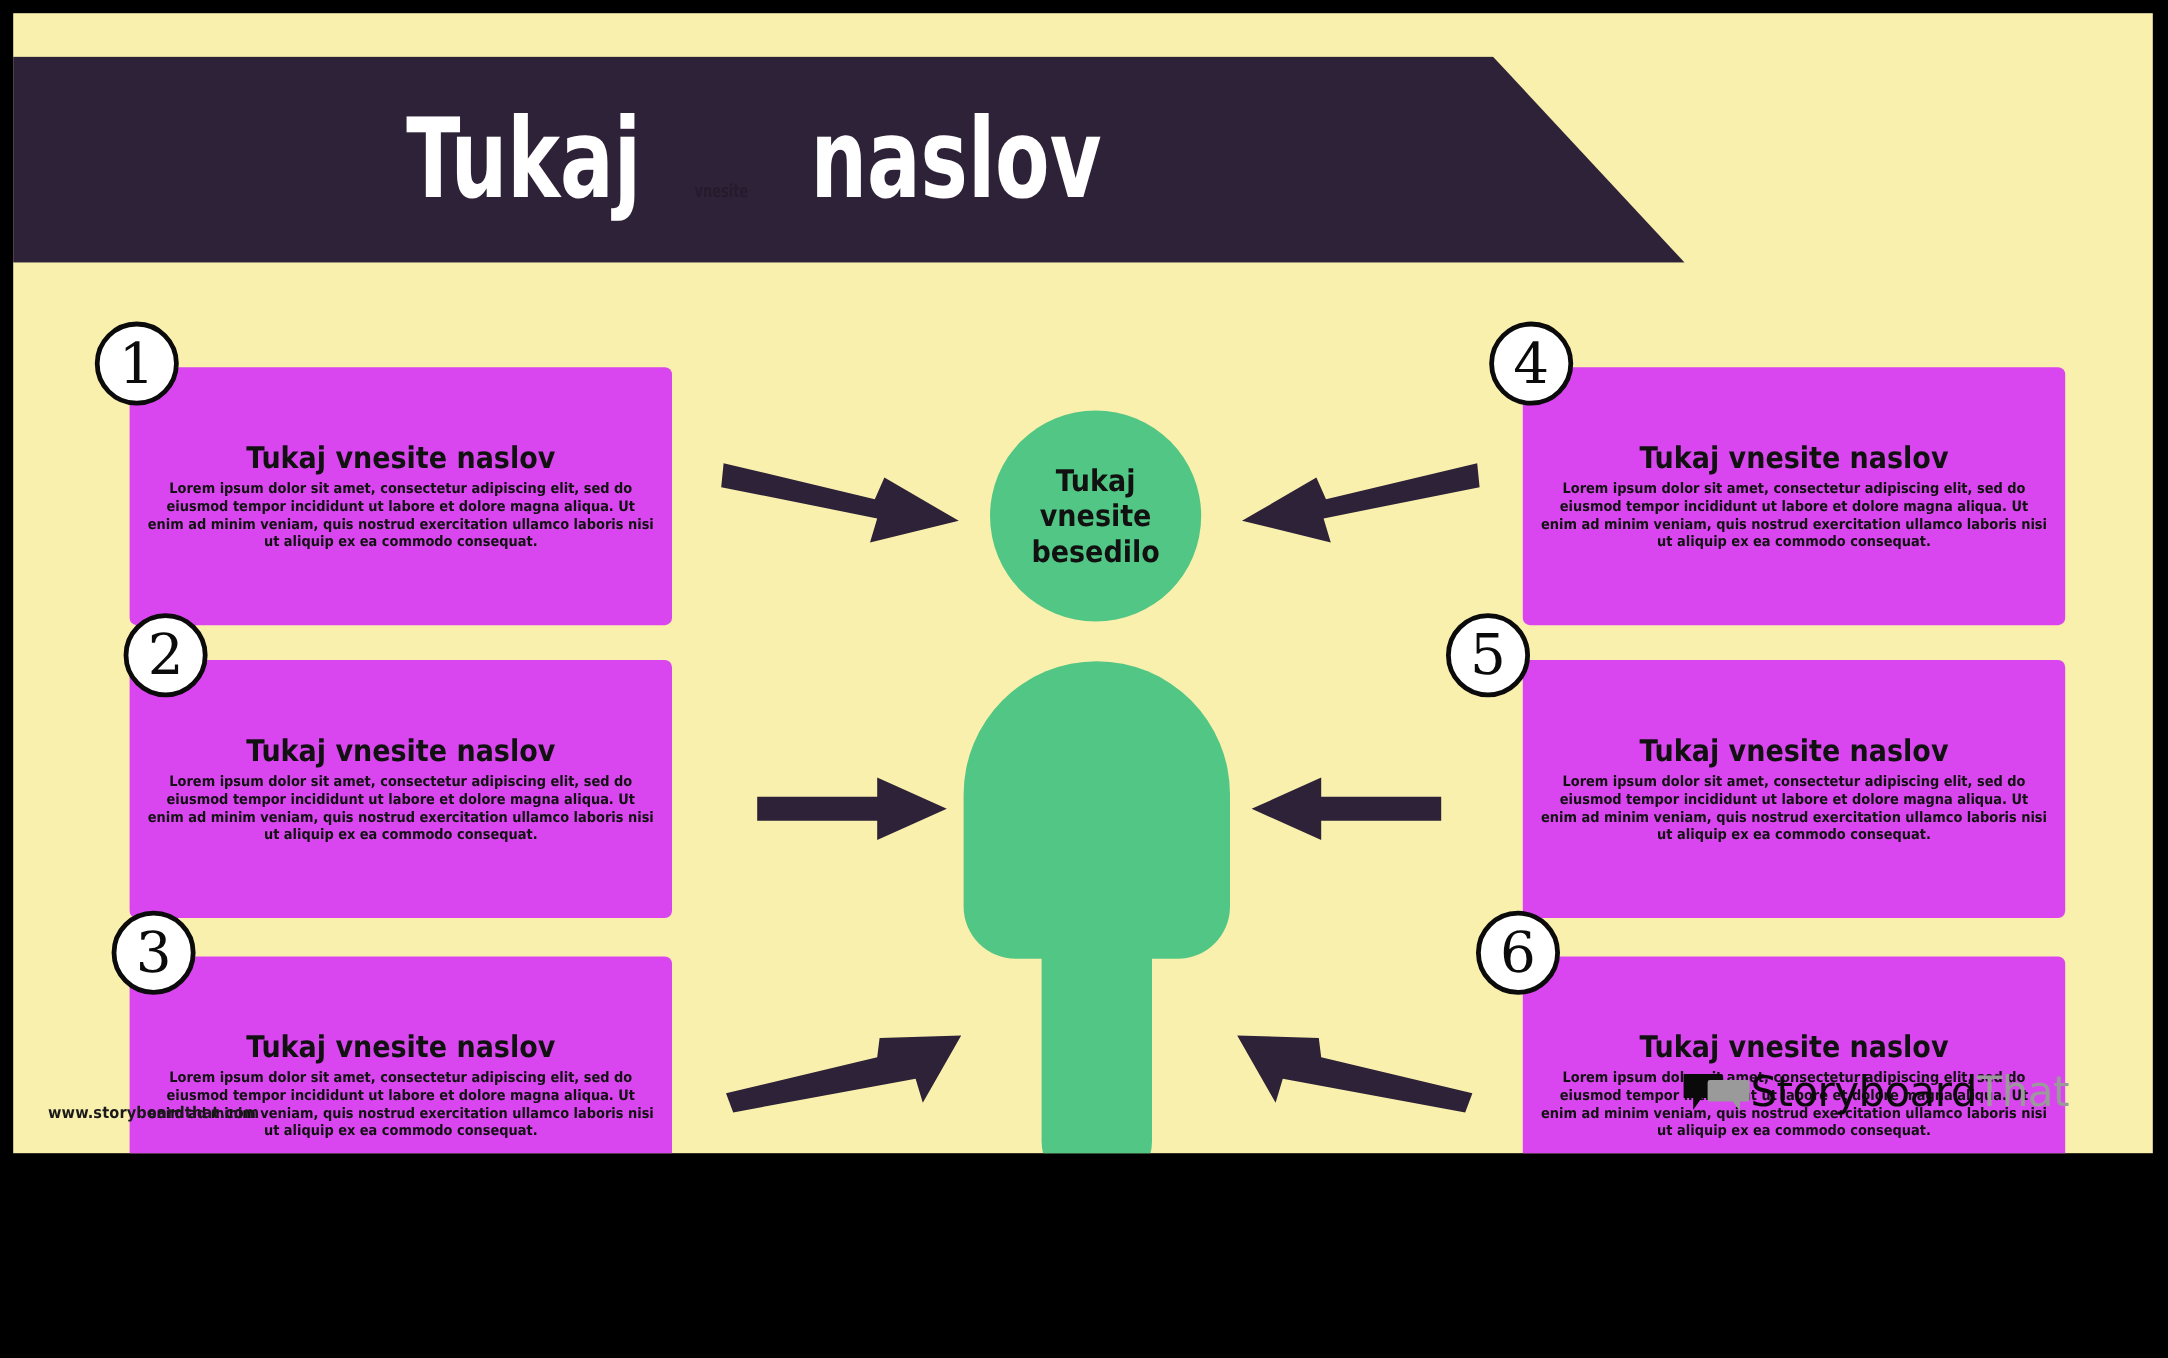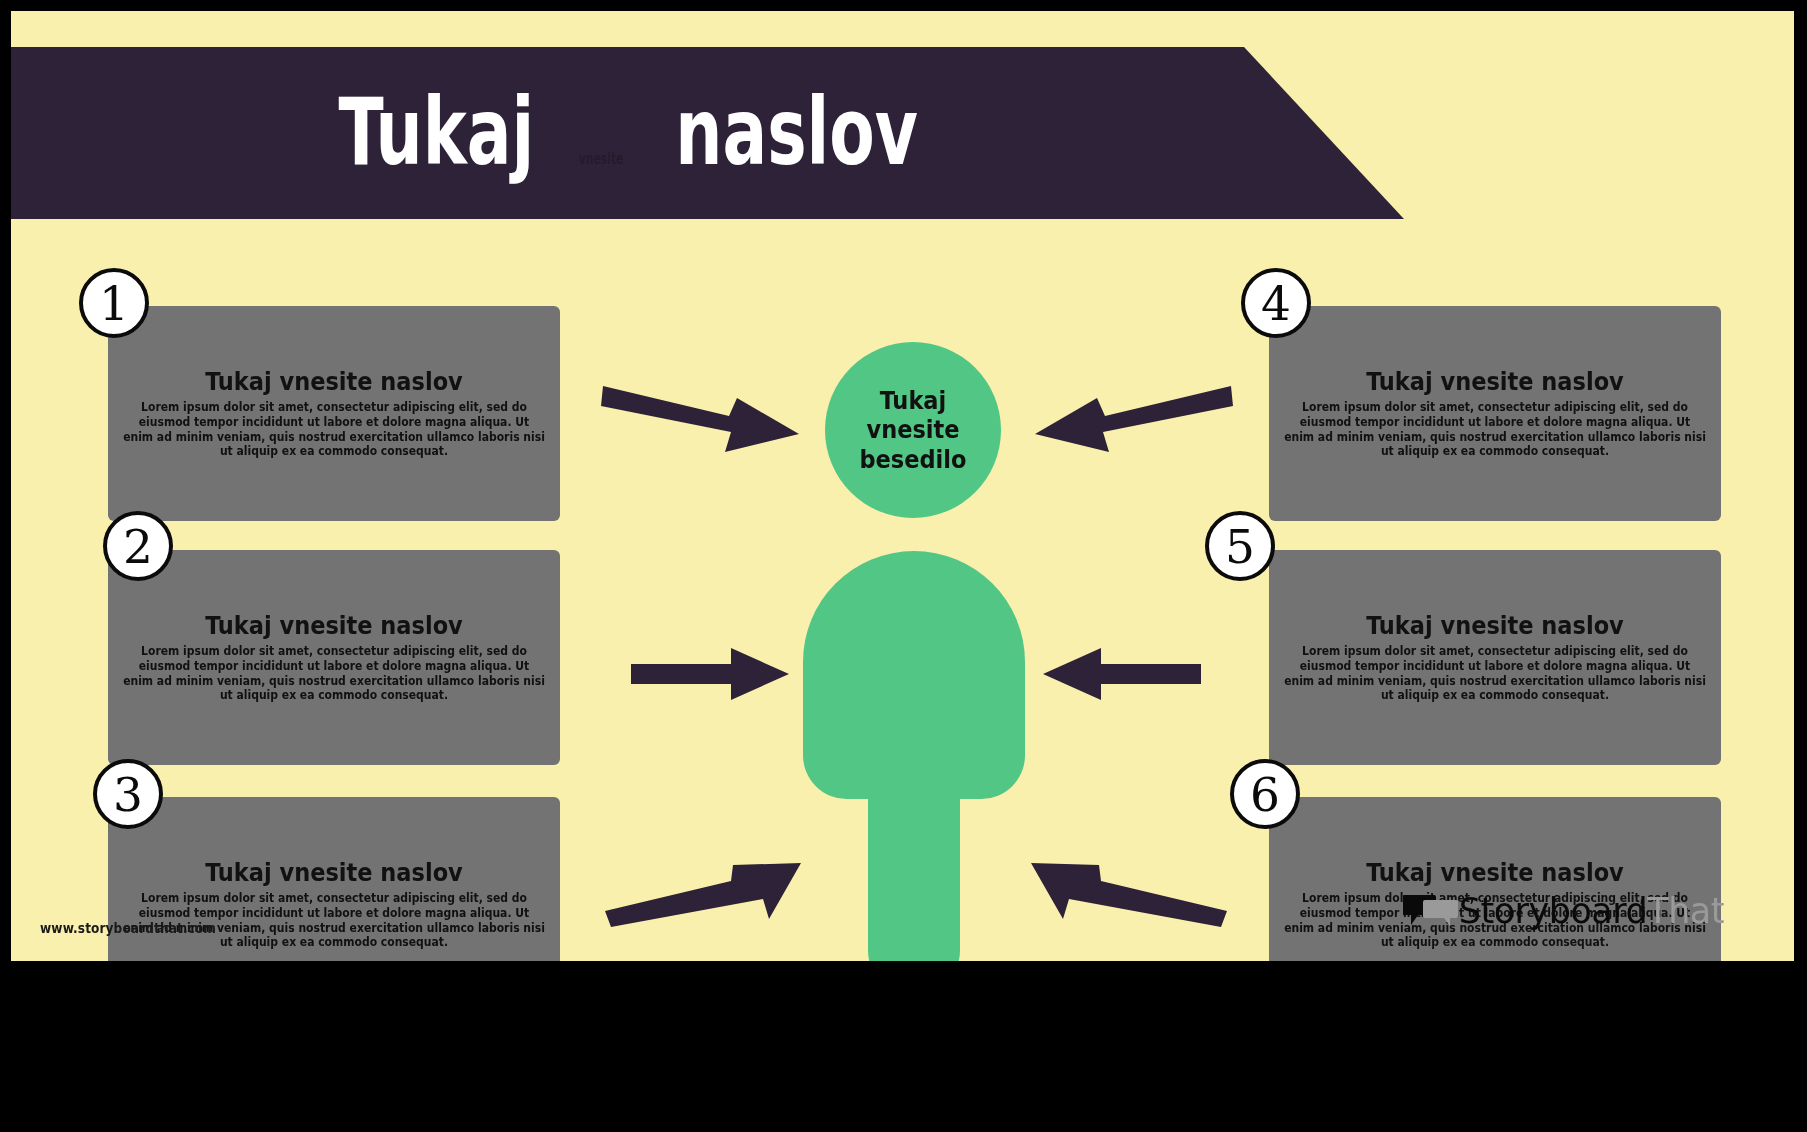--- a/index.html
+++ b/index.html
@@ -75,21 +75,21 @@
     font-size: 15px;
     line-height: 1;
     color: #241B2C;
     transform: scaleX(0.80);
     padding: 0 16px 0 14px;
   }
 
   
   .card {
     position: absolute;
-    background: #737373;
+    background: #d946ef;
     border-radius: 6px;
     box-sizing: border-box;
     display: flex;
     flex-direction: column;
     align-items: center;
     justify-content: center;
     text-align: center;
     padding: 4px 14px;
     color: #111111;
   }

